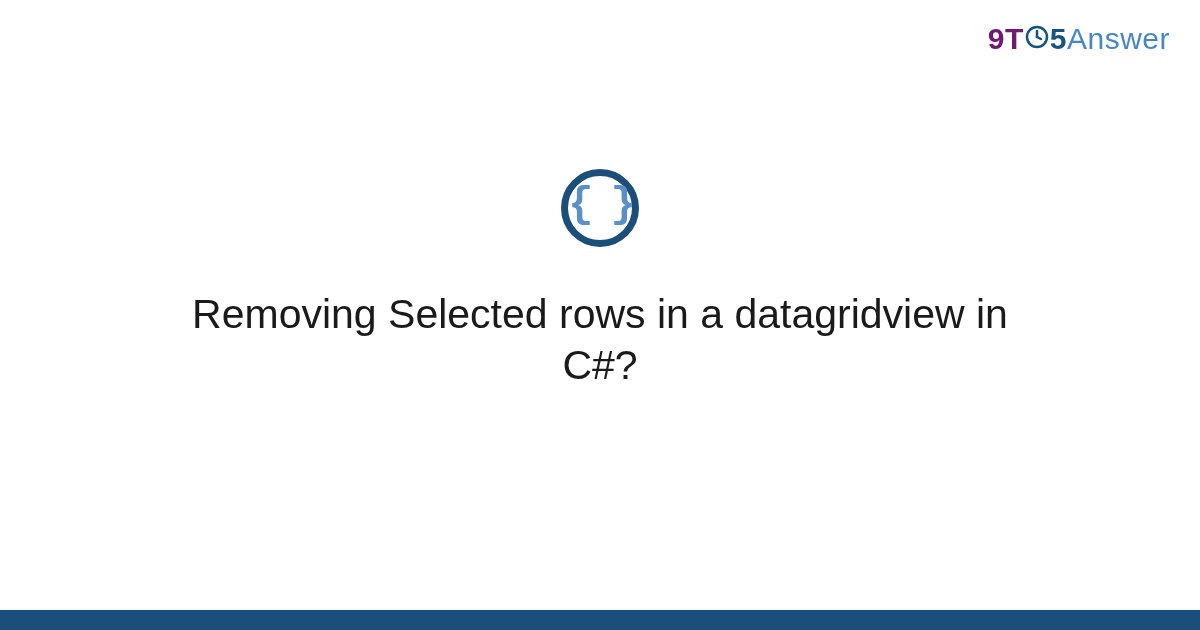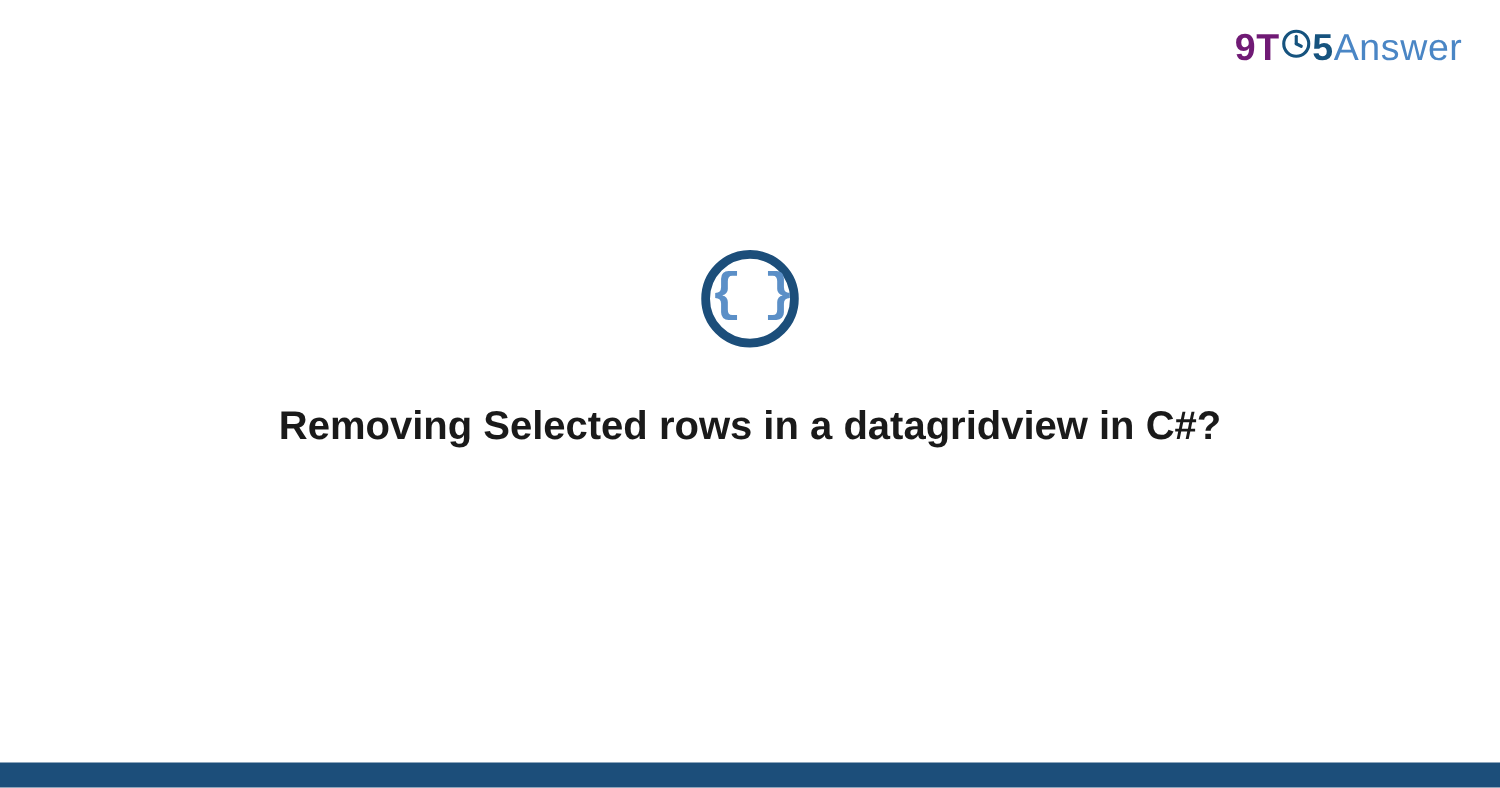--- a/index.html
+++ b/index.html
@@ -71,24 +71,24 @@
       color: #5b8fc7;
       font-family: 'Courier New', monospace;
       line-height: 1;
     }
     .braces-icon span {
       display: inline-block;
       transform: translateY(-3px);
       letter-spacing: -4px;
     }
     .title {
-      font-size: 32px;
-      font-weight: bold;
+      font-size: 41px;
+      font-weight: normal;
       color: #1a1a1a;
-      text-align: left;
+      text-align: center;
       line-height: 1.25;
       max-width: 900px;
     }
     .footer-bar {
       position: absolute;
       bottom: 0;
       left: 0;
       right: 0;
       height: 20px;
       background: #1c4e7a;

